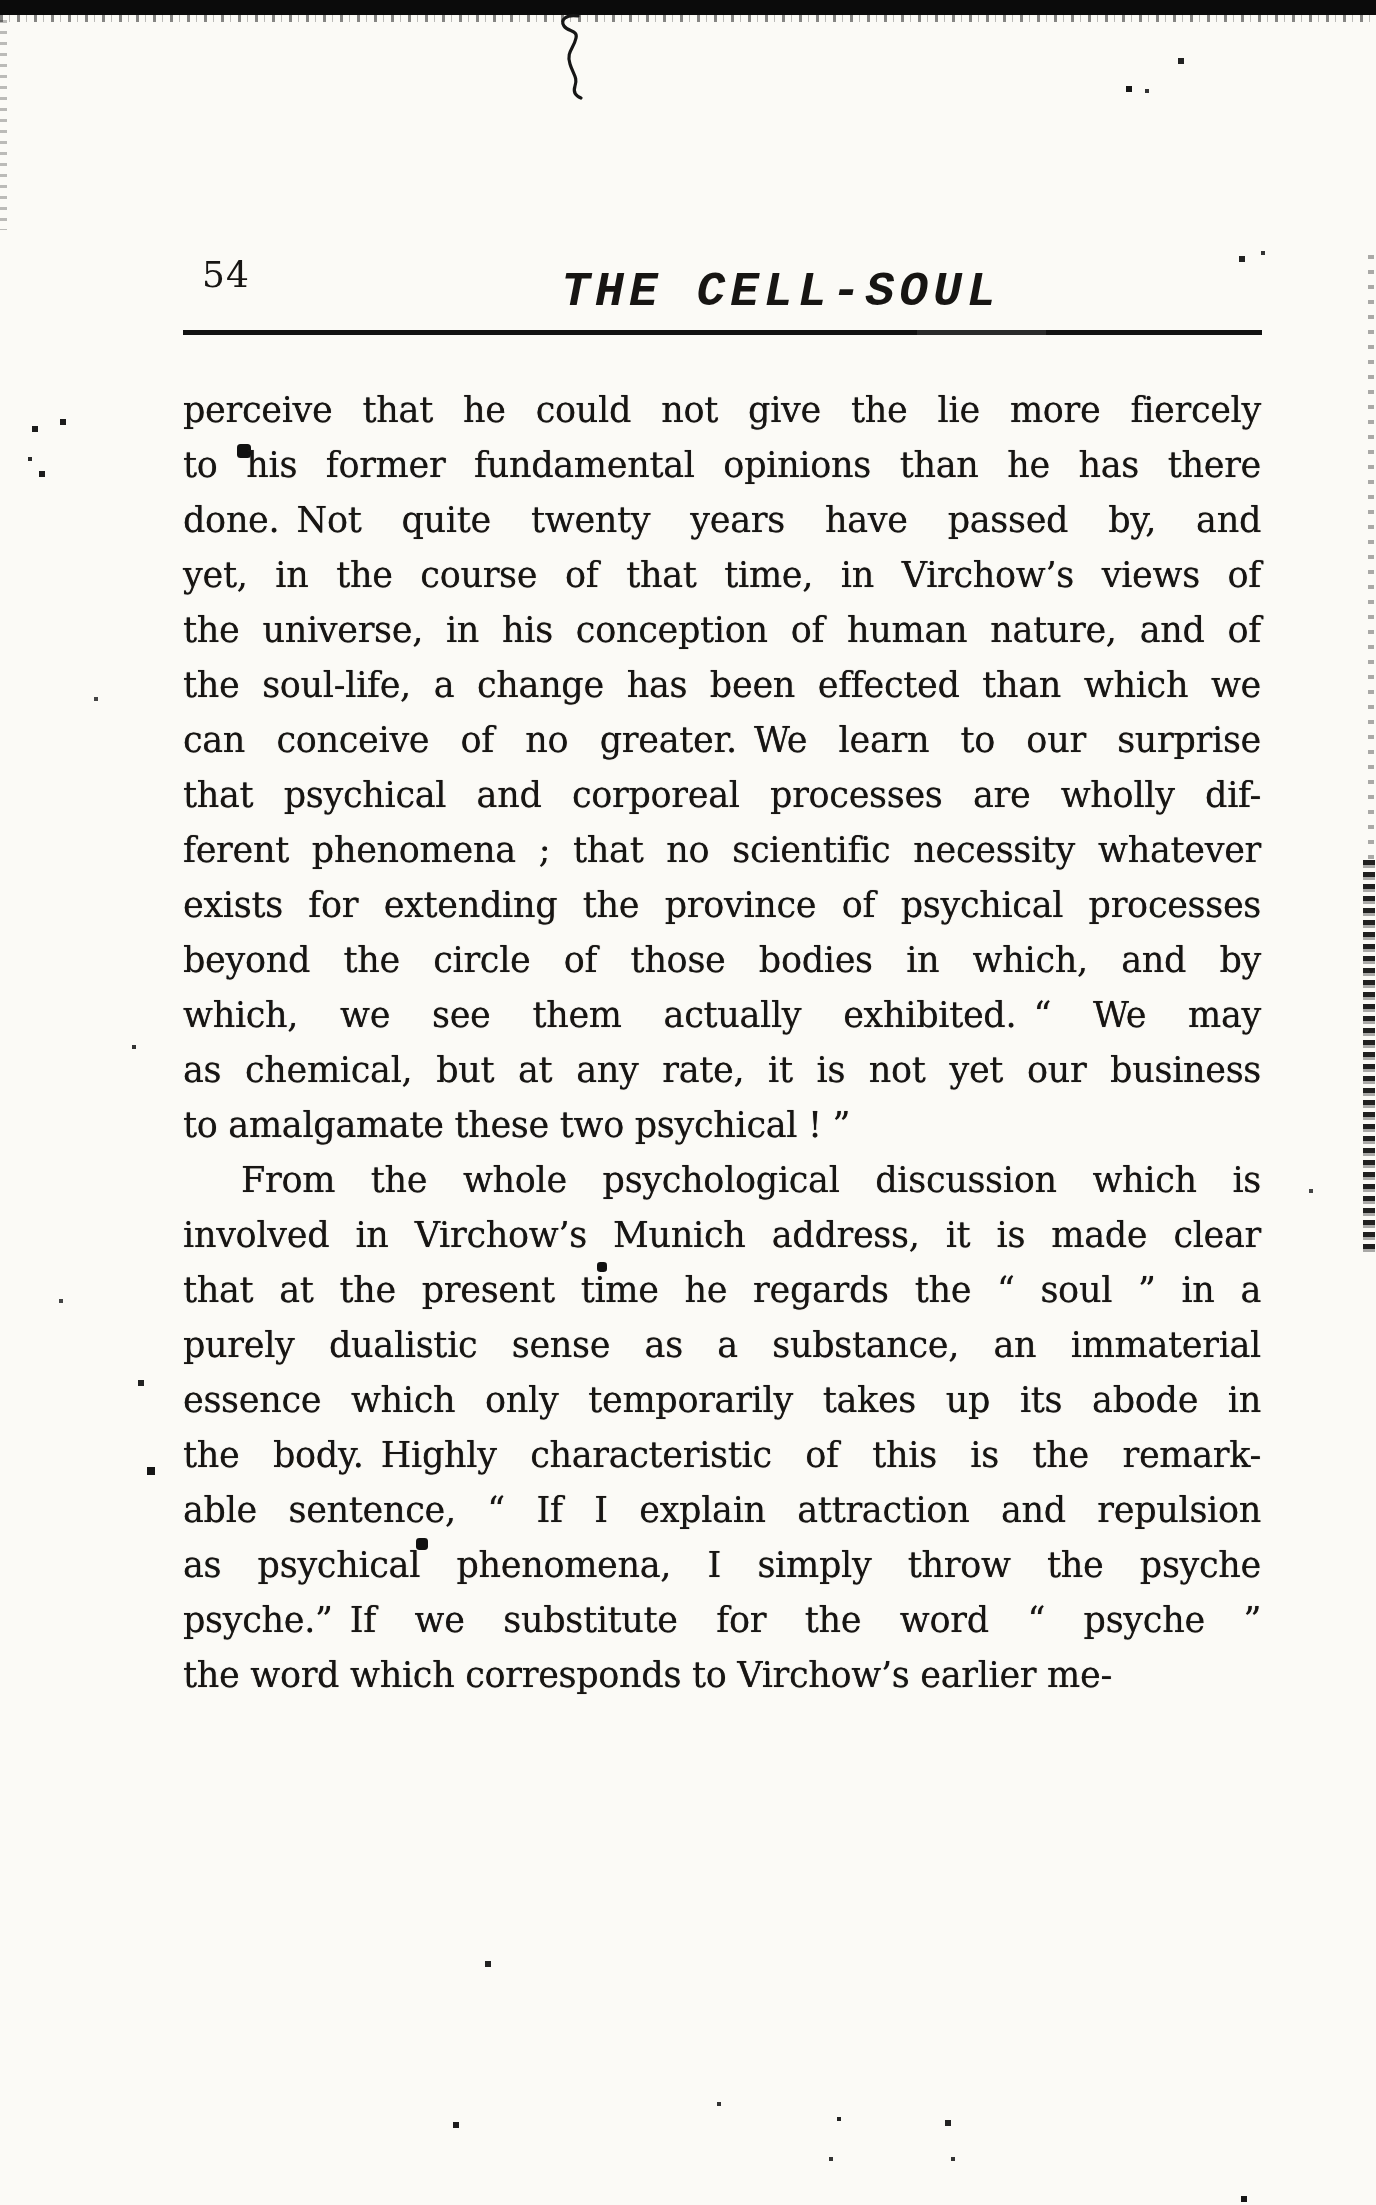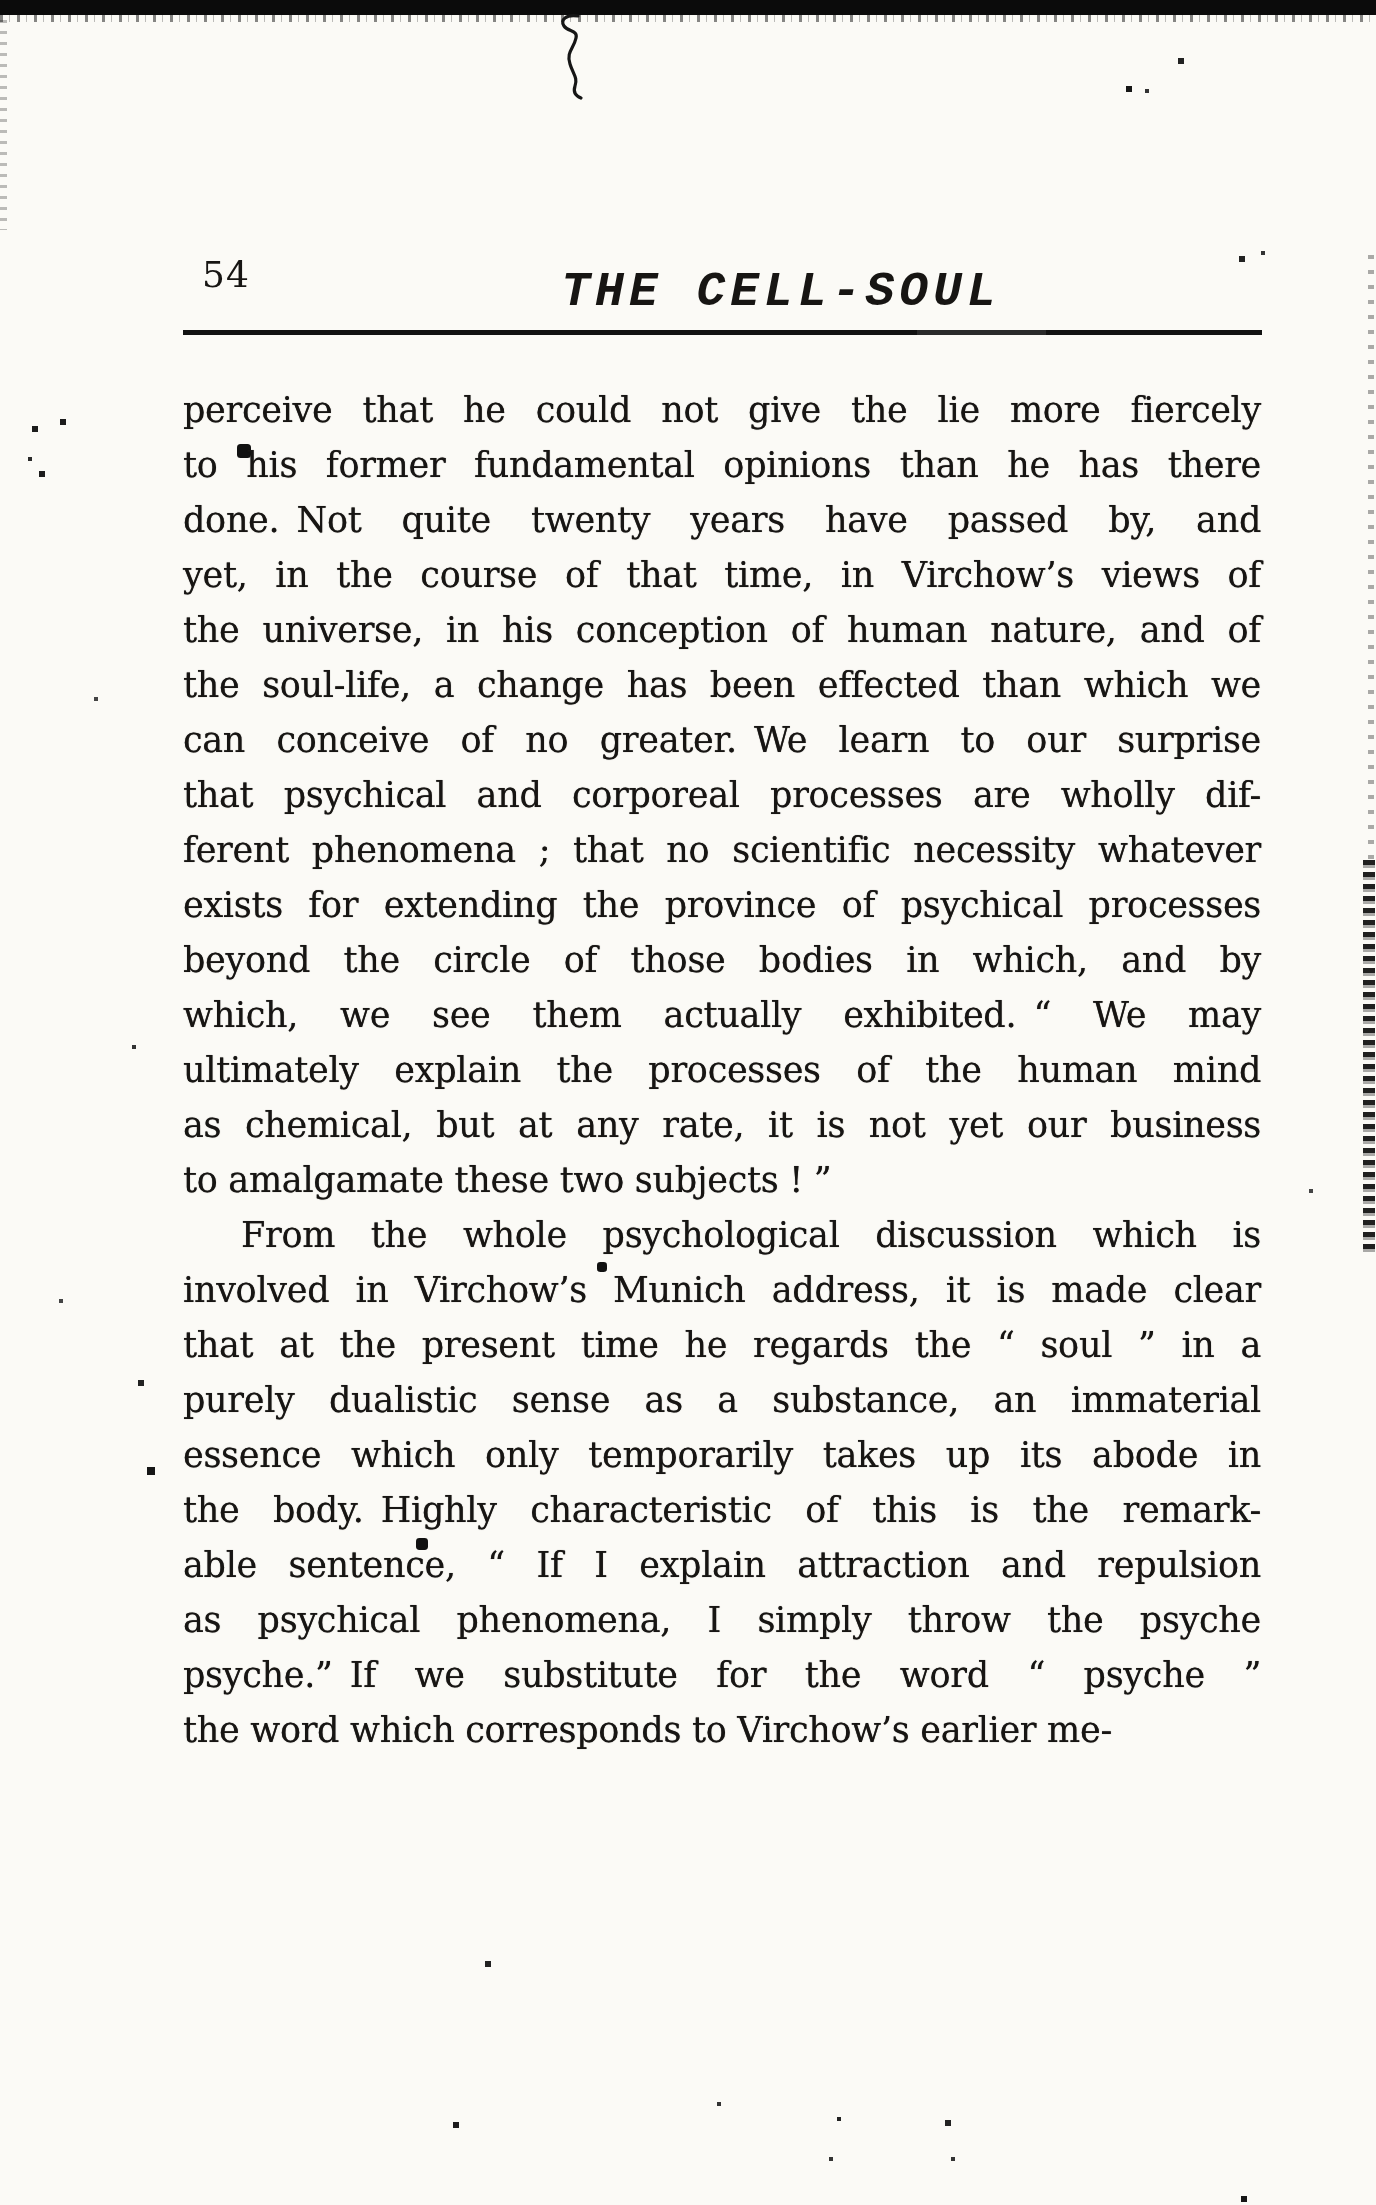--- a/index.html
+++ b/index.html
@@ -178,23 +178,22 @@
   <div class="line">done. Not quite twenty years have passed by, and</div>
   <div class="line">yet, in the course of that time, in Virchow’s views of</div>
   <div class="line">the universe, in his conception of human nature, and of</div>
   <div class="line">the soul-life, a change has been effected than which we</div>
   <div class="line">can conceive of no greater. We learn to our surprise</div>
   <div class="line">that psychical and corporeal processes are wholly dif-</div>
   <div class="line">ferent phenomena ; that no scientific necessity whatever</div>
   <div class="line">exists for extending the province of psychical processes</div>
   <div class="line">beyond the circle of those bodies in which, and by</div>
   <div class="line">which, we see them actually exhibited. “ We may</div>
-  <div class="line">ultimately explain the processes of the human mind</div>
   <div class="line">as chemical, but at any rate, it is not yet our business</div>
-  <div class="line no-just">to amalgamate these two subjects ! ”</div>
+  <div class="line no-just">to amalgamate these two psychical ! ”</div>
 
   <div class="line indent">From the whole psychological discussion which is</div>
   <div class="line">involved in Virchow’s Munich address, it is made clear</div>
   <div class="line">that at the present time he regards the “ soul ” in a</div>
   <div class="line">purely dualistic sense as a substance, an immaterial</div>
   <div class="line">essence which only temporarily takes up its abode in</div>
   <div class="line">the body. Highly characteristic of this is the remark-</div>
   <div class="line">able sentence, “ If I explain attraction and repulsion</div>
   <div class="line">as psychical phenomena, I simply throw the psyche</div>
   <div class="line">psyche.” If we substitute for the word “ psyche ”</div>

